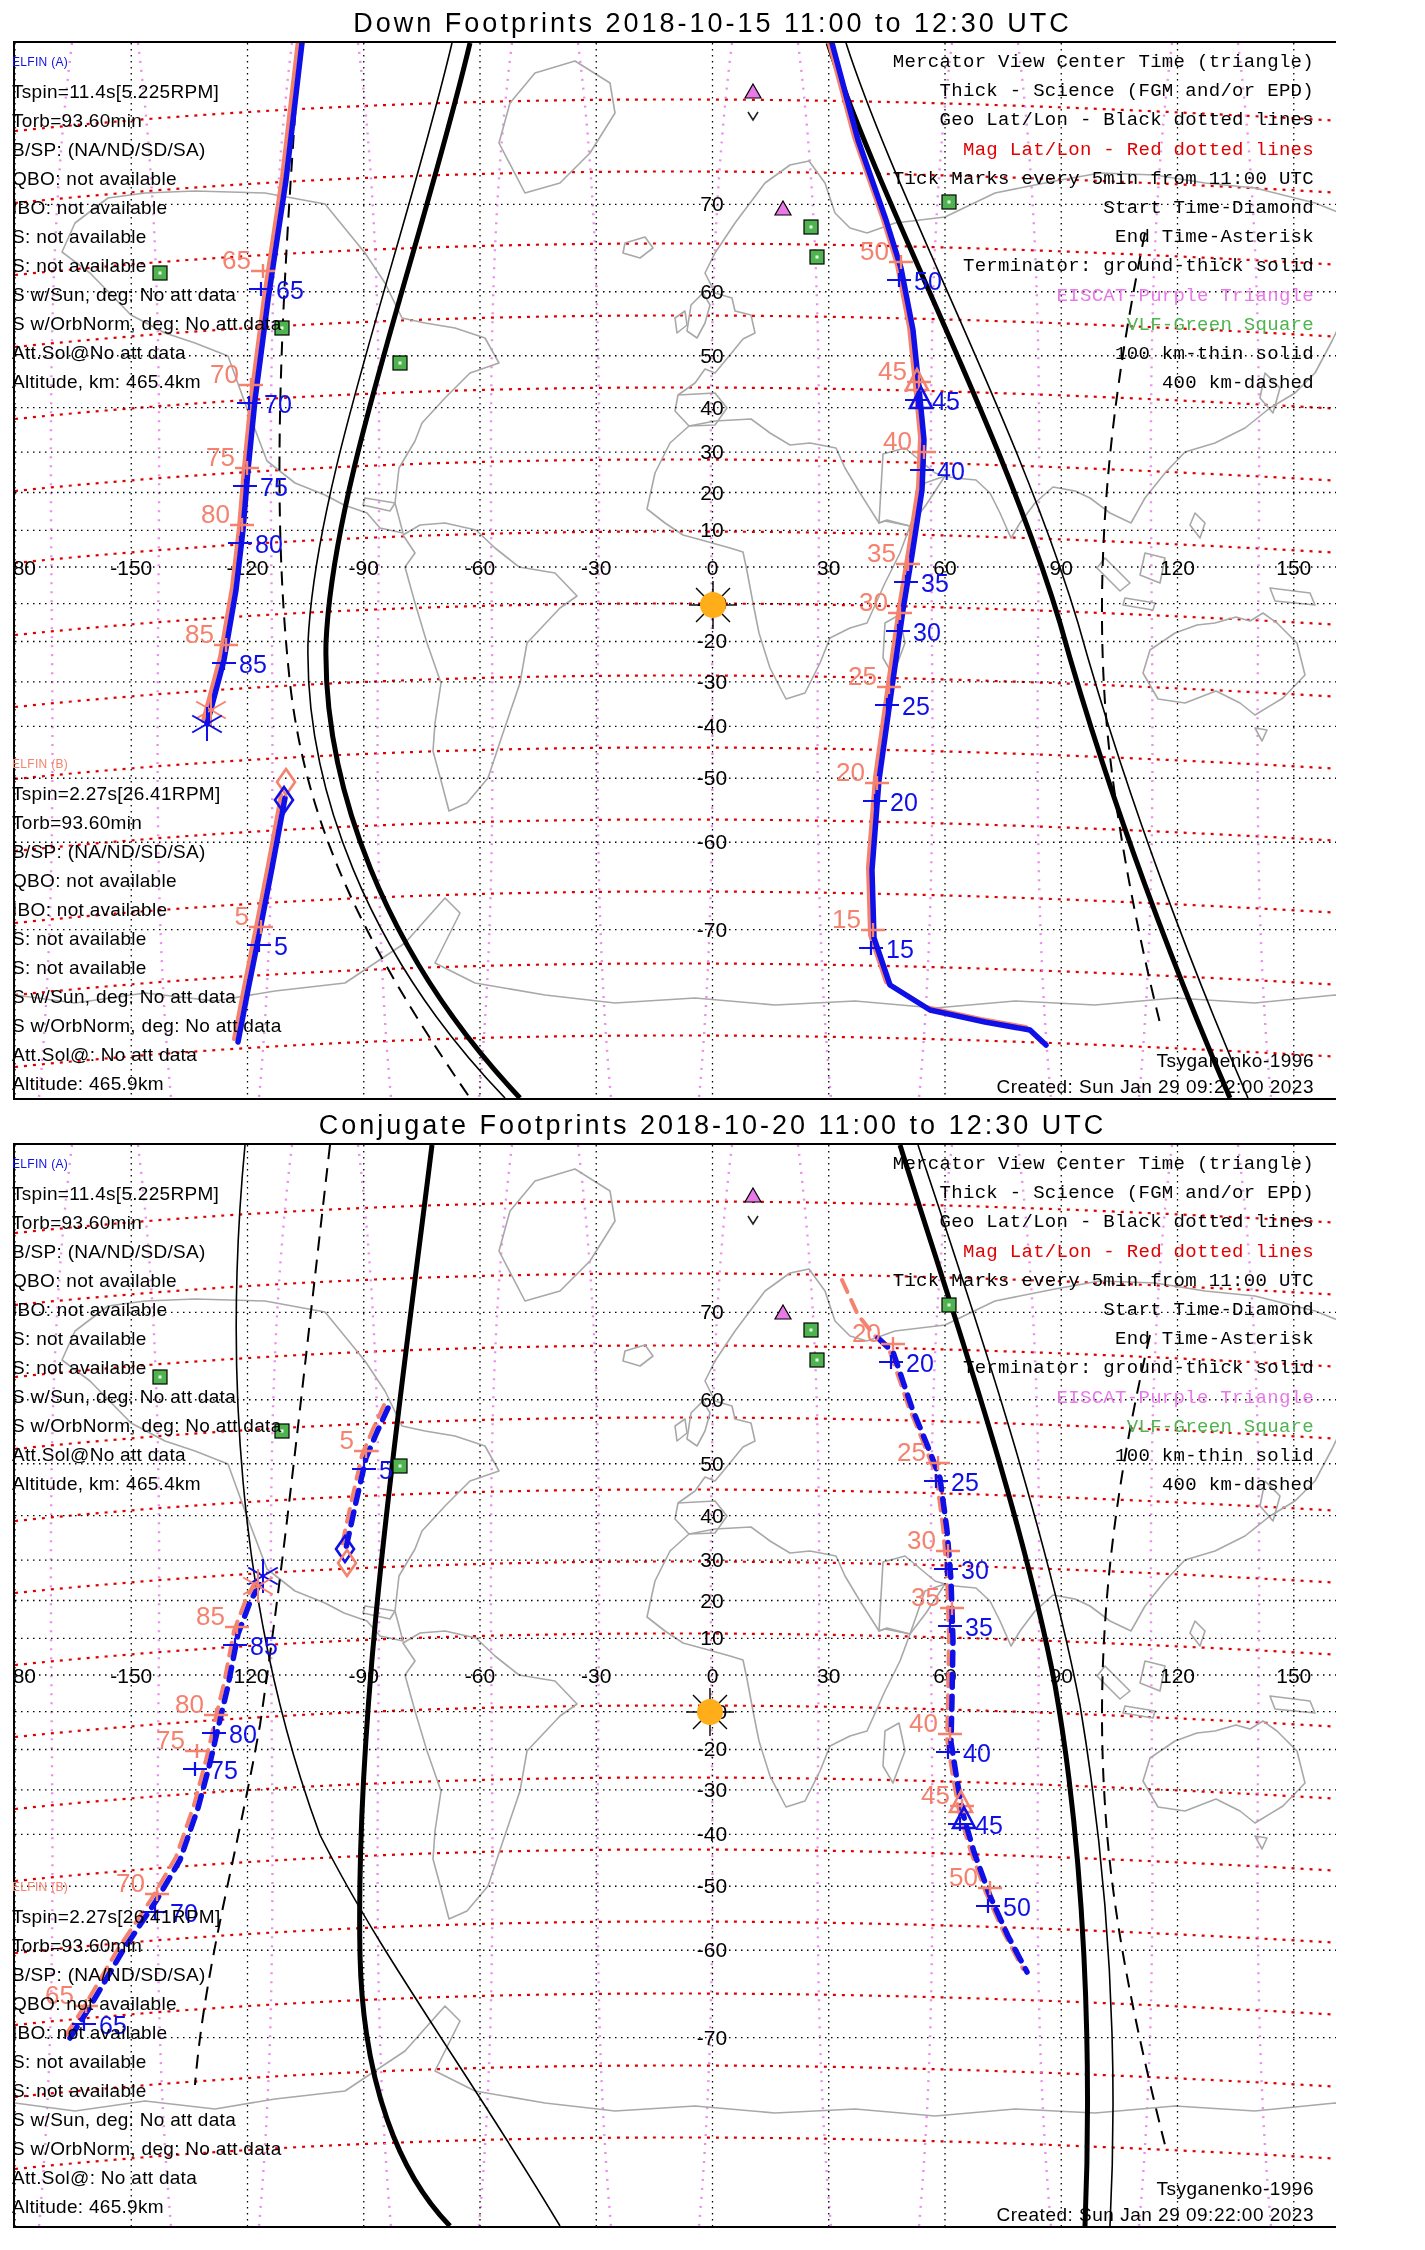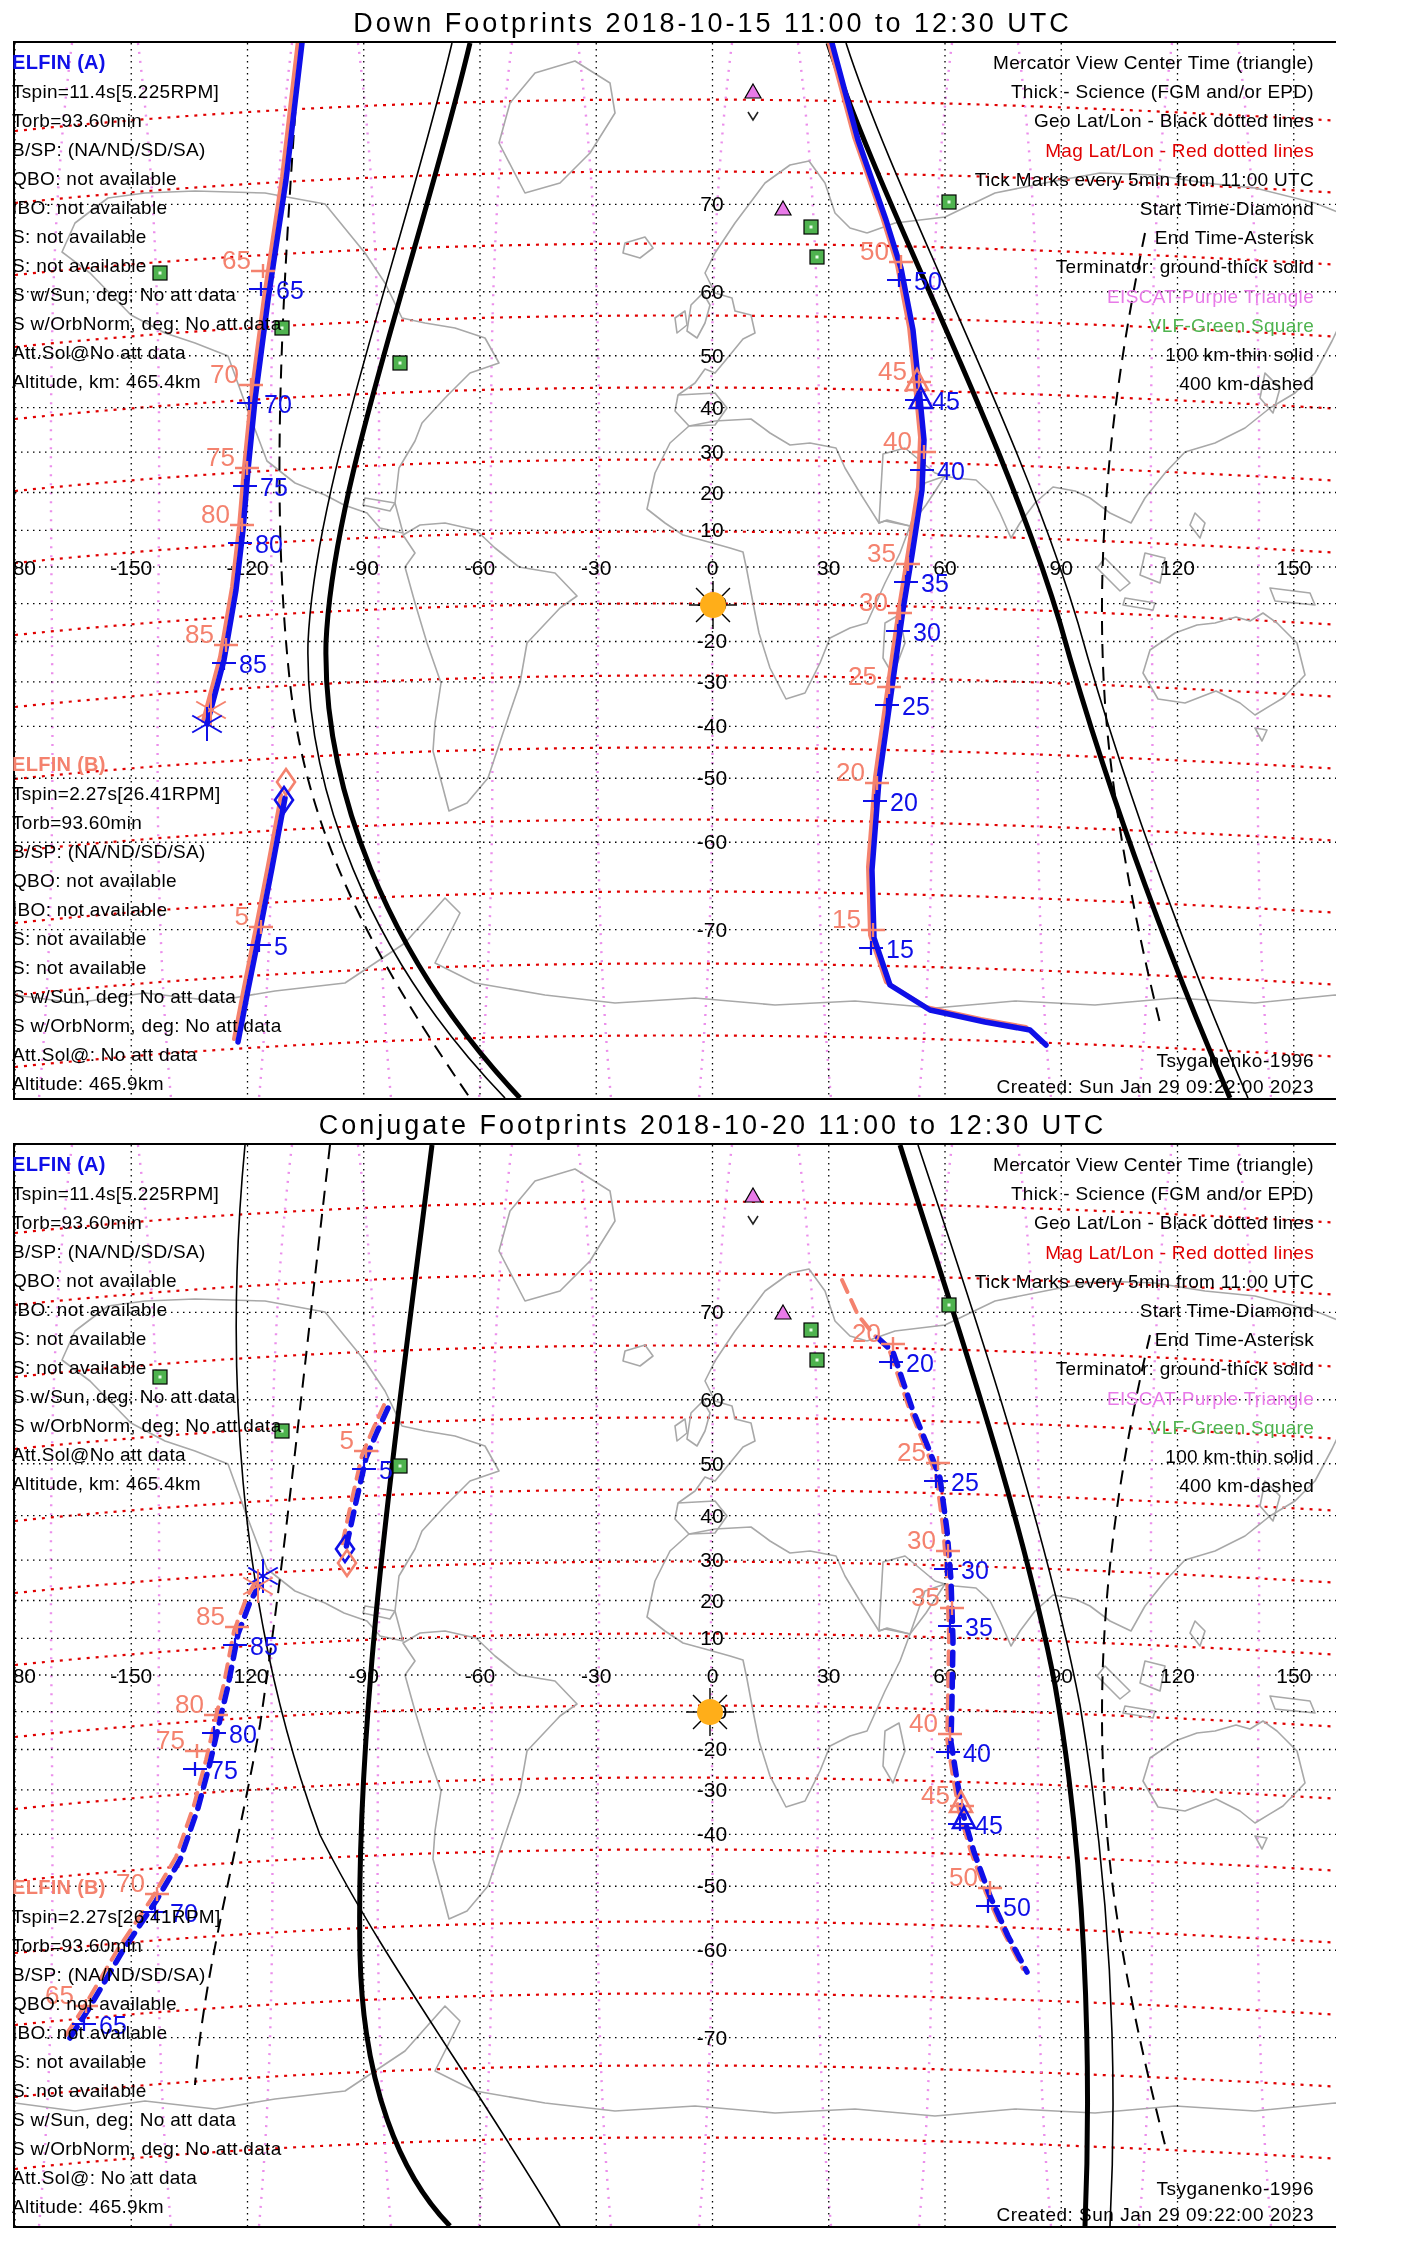--- a/index.html
+++ b/index.html
@@ -6,24 +6,24 @@
   .stage{position:relative;width:1336px;height:2250px;background:#fff;overflow:hidden;
          font-family:"Liberation Sans",sans-serif;color:#000;}
   .ptitle{position:absolute;left:0;width:1425px;text-align:center;font-size:27px;
           letter-spacing:3px;white-space:nowrap;}
   .pbox{position:absolute;left:13px;width:1399px;border:2px solid #000;background:#fff;
         overflow:hidden;box-sizing:border-box;}
   .pbox svg{position:absolute;left:0;top:0;}
   .info{position:absolute;left:12px;font-size:19px;letter-spacing:.3px;line-height:29px;
         white-space:nowrap;z-index:5;}
   .legend{position:absolute;right:22px;text-align:right;font-size:19px;letter-spacing:.3px;
-          line-height:29.2px;white-space:nowrap;z-index:5;}
+          line-height:29.2px;white-space:nowrap;z-index:5;font-family:Liberation Mono, monospace;}
   .credit{position:absolute;right:22px;text-align:right;font-size:19px;letter-spacing:.5px;
           white-space:nowrap;z-index:5;}
-  .hdr{font-weight:bold;font-size:20px;}
+  .hdr{font-weight:normal;font-size:12px;}
 </style>
 </head>
 <body>
 
 <div class="stage">
 
   <div class="ptitle" style="top:8px">Down Footprints 2018-10-15 11:00 to 12:30 UTC</div>
   <div class="pbox" id="box0" style="top:41px;height:1059px">
       <svg width="1395" height="1055" viewBox="0 0 1395 1055">
         <rect x="0" y="0" width="1395" height="1055" fill="#fff"></rect>

